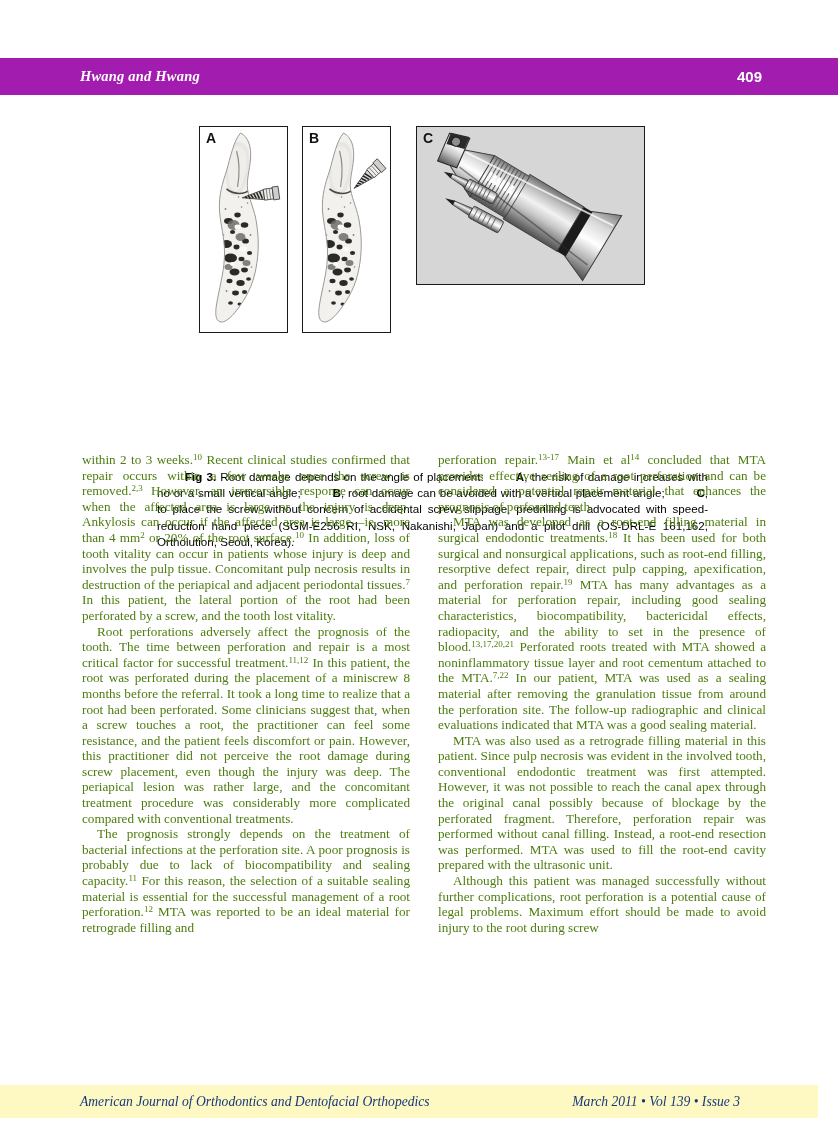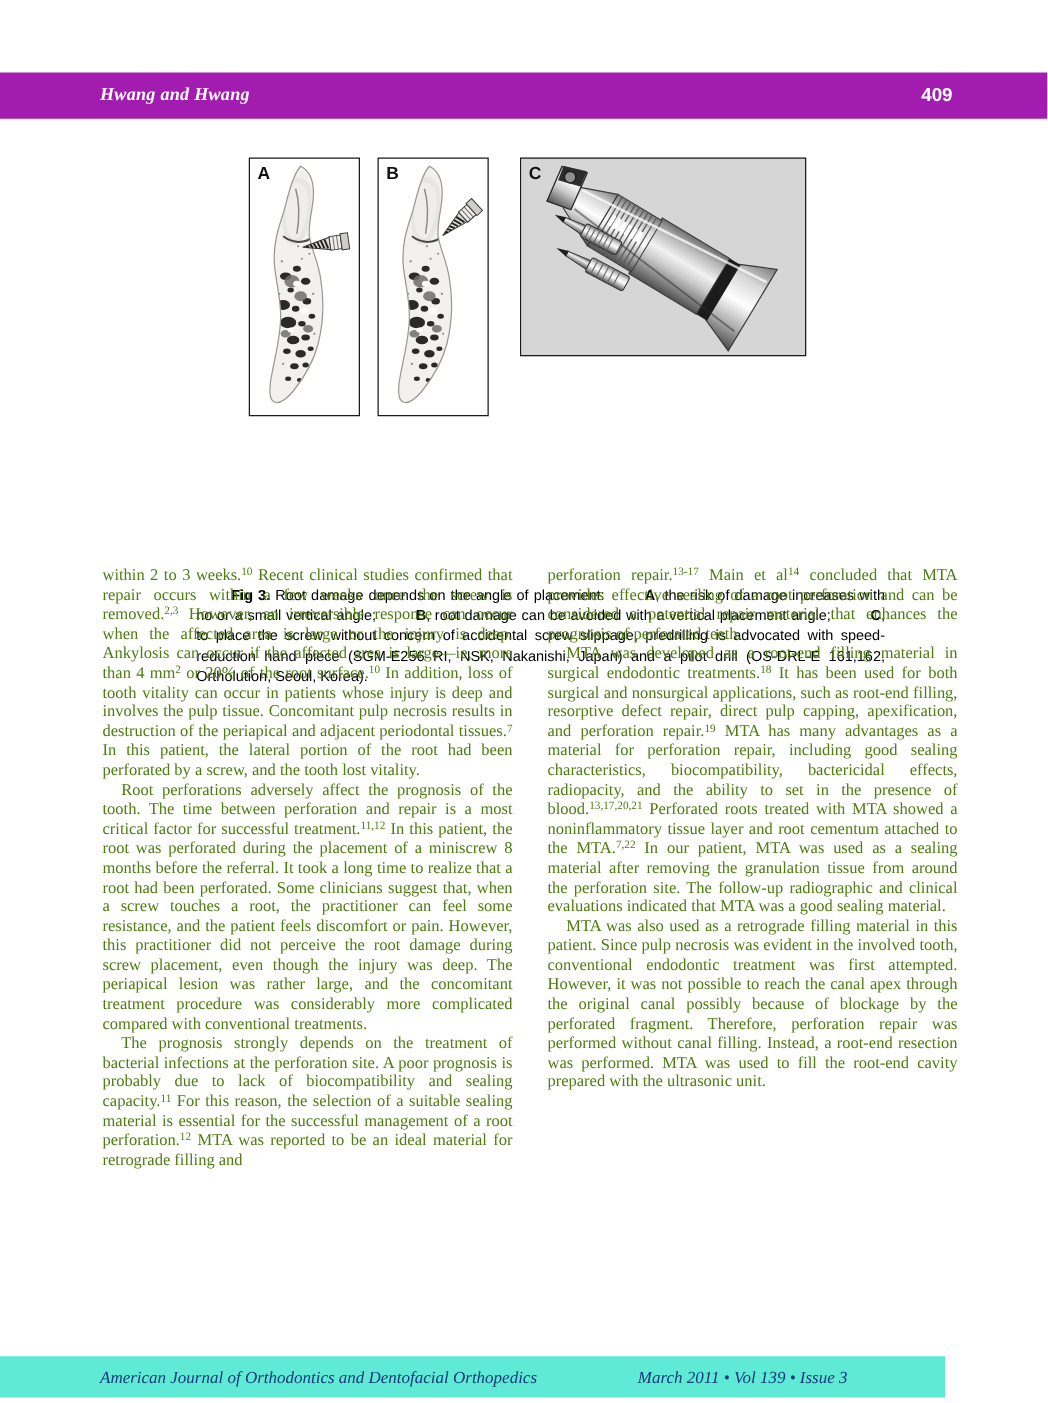--- a/index.html
+++ b/index.html
@@ -136,23 +136,23 @@
   }
   .col p { margin: 0; text-indent: 15px; }
   .col p.noindent { text-indent: 0; }
   sup { font-size: 9px; vertical-align: 0.42em; line-height: 0; }
 
   
   .footer-bar {
     position: absolute;
     left: 0;
     top: 1085px;
-    width: 756px;
+    width: 818px;
     height: 33px;
-    background: #5eead4;
+    background: #fef9c3;
     display: flex;
     align-items: center;
     justify-content: space-between;
     box-sizing: border-box;
     padding: 0 78px 0 80px;
     gap: 40px;
   }
   .footer-bar .ft-text {
     color: #15387a;
     font-family: "Liberation Serif", serif;
@@ -470,19 +470,20 @@
     <p><span>The prognosis strongly depends on the treatment of bacterial infections at the perforation site. A poor prognosis is probably due to lack of biocompatibility and sealing capacity.</span><sup>11</sup><span> For this reason, the selection of a suitable sealing material is essential for the successful management of a root perforation.</span><sup>12</sup><span> MTA was reported to be an ideal material for retrograde filling and</span></p>
   </div>
 
   <div class="col">
     <p class="noindent"><span>perforation repair.</span><sup>13-17</sup><span> Main et al</span><sup>14</sup><span> concluded that MTA provides effective sealing of a root perforation and can be considered a potential repair material that enhances the prognosis of perforated teeth.</span></p>
 
     <p><span>MTA was developed as a root-end filling material in surgical endodontic treatments.</span><sup>18</sup><span> It has been used for both surgical and nonsurgical applications, such as root-end filling, resorptive defect repair, direct pulp capping, apexification, and perforation repair.</span><sup>19</sup><span> MTA has many advantages as a material for perforation repair, including good sealing characteristics, biocompatibility, bactericidal effects, radiopacity, and the ability to set in the presence of blood.</span><sup>13,17,20,21</sup><span> Perforated roots treated with MTA showed a noninflammatory tissue layer and root cementum attached to the MTA.</span><sup>7,22</sup><span> In our patient, MTA was used as a sealing material after removing the granulation tissue from around the perforation site. The follow-up radiographic and clinical evaluations indicated that MTA was a good sealing material.</span></p>
 
     <p><span>MTA was also used as a retrograde filling material in this patient. Since pulp necrosis was evident in the involved tooth, conventional endodontic treatment was first attempted. However, it was not possible to reach the canal apex through the original canal possibly because of blockage by the perforated fragment. Therefore, perforation repair was performed without canal filling. Instead, a root-end resection was performed. MTA was used to fill the root-end cavity prepared with the ultrasonic unit.</span></p>
 
+    <p><span>Although this patient was managed successfully without further complications, root perforation is a potential cause of legal problems. Maximum effort should be made to avoid injury to the root during screw</span></p>
   </div>
 </div>
 
 <div class="footer-bar">
   <span class="ft-text">American Journal of Orthodontics and Dentofacial Orthopedics</span>
   <span class="ft-text">March 2011 • Vol 139 • Issue 3</span>
 </div>
 
 </body></html>

